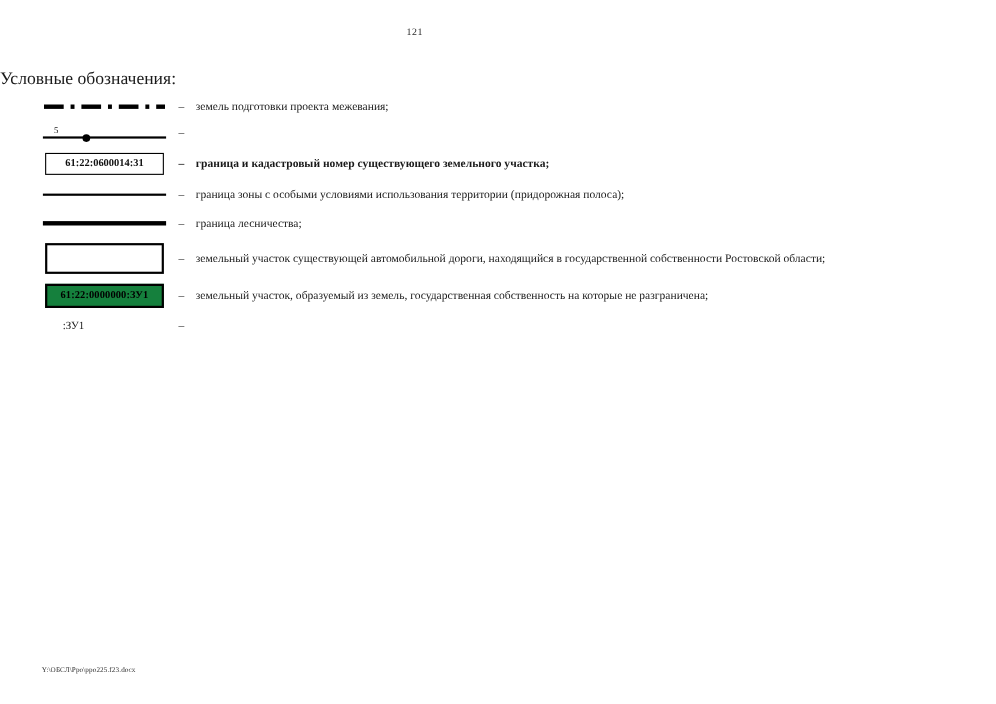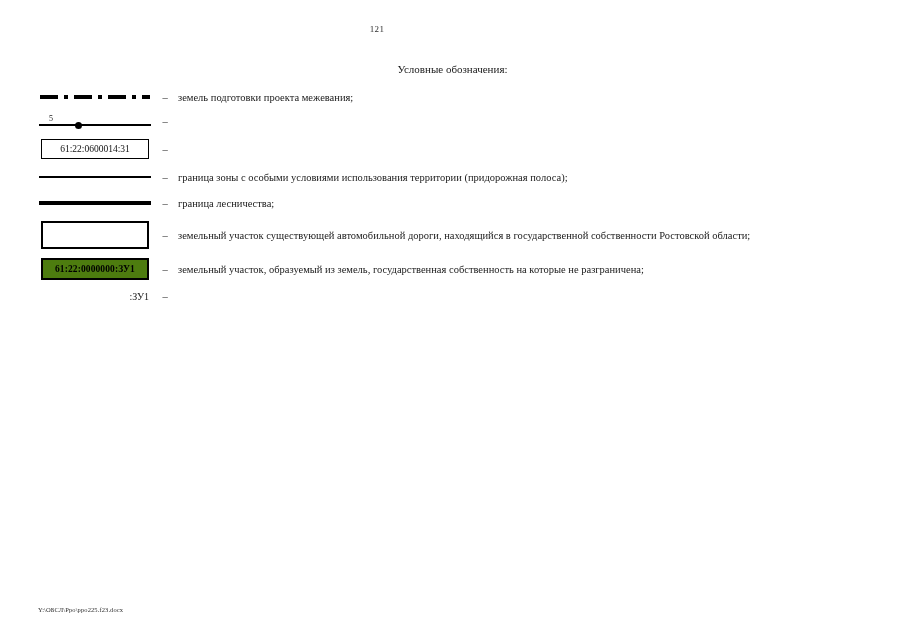--- a/index.html
+++ b/index.html
@@ -33,22 +33,21 @@
     letter-spacing: 0.4px;
     color: #2b2b2b;
   }
 
   
   .legend-title {
     position: absolute;
     top: 63px;
     left: 0;
     width: 905px;
-    text-align: center;
-    font-size: 11px;
+    font-size: 16px;
     color: #1a1a1a;
   }
 
   
   .legend {
     position: absolute;
     top: 86px;
     left: 38px;
     width: 840px;
   }
@@ -79,21 +78,21 @@
   .desc-cell {
     flex: 1;
     font-size: 10.5px;
     color: #1a1a1a;
     white-space: nowrap;
   }
 
   
   .r1 { height: 22px; }
   .r2 { height: 26px; }
-  .r3 { height: 30px; }
+  .r3 { height: 30px; font-weight: bold; }
   .r4 { height: 26px; }
   .r5 { height: 26px; }
   .r6 { height: 38px; }
   .r7 { height: 30px; }
   .r8 { height: 24px; }
 
   
 
   
   .sym-dashdot {
@@ -172,36 +171,36 @@
     border: 2.2px solid #000;
     background: #fff;
     box-sizing: border-box;
   }
 
   
   .sym-box-bold {
     width: 108px;
     height: 22px;
     border: 2.2px solid #000;
-    background: #4d7c0f;
+    background: #15803d;
     box-sizing: border-box;
     display: flex;
     align-items: center;
     justify-content: center;
     font-size: 9.5px;
     font-weight: bold;
     color: #000;
     letter-spacing: 0.1px;
   }
 
   
   .sym-text {
     font-size: 10px;
     color: #1a1a1a;
-    text-align: right;
+    text-align: left;
     width: 108px;
     padding-left: 16px;
     box-sizing: border-box;
   }
 
   
   .footer-path {
     position: absolute;
     left: 38px;
     top: 606px;
@@ -239,20 +238,21 @@
         </div>
       </div>
       <div class="dash-cell">–</div>
     </div>
 
     <div class="legend-row r3">
       <div class="sym-cell">
         <div class="sym-box">61:22:0600014:31</div>
       </div>
       <div class="dash-cell">–</div>
+      <div class="desc-cell">граница и кадастровый номер существующего земельного участка;</div>
     </div>
 
     <div class="legend-row r4">
       <div class="sym-cell">
         <div class="sym-thin"></div>
       </div>
       <div class="dash-cell">–</div>
       <div class="desc-cell">граница зоны с особыми условиями использования территории (придорожная полоса);</div>
     </div>
 

